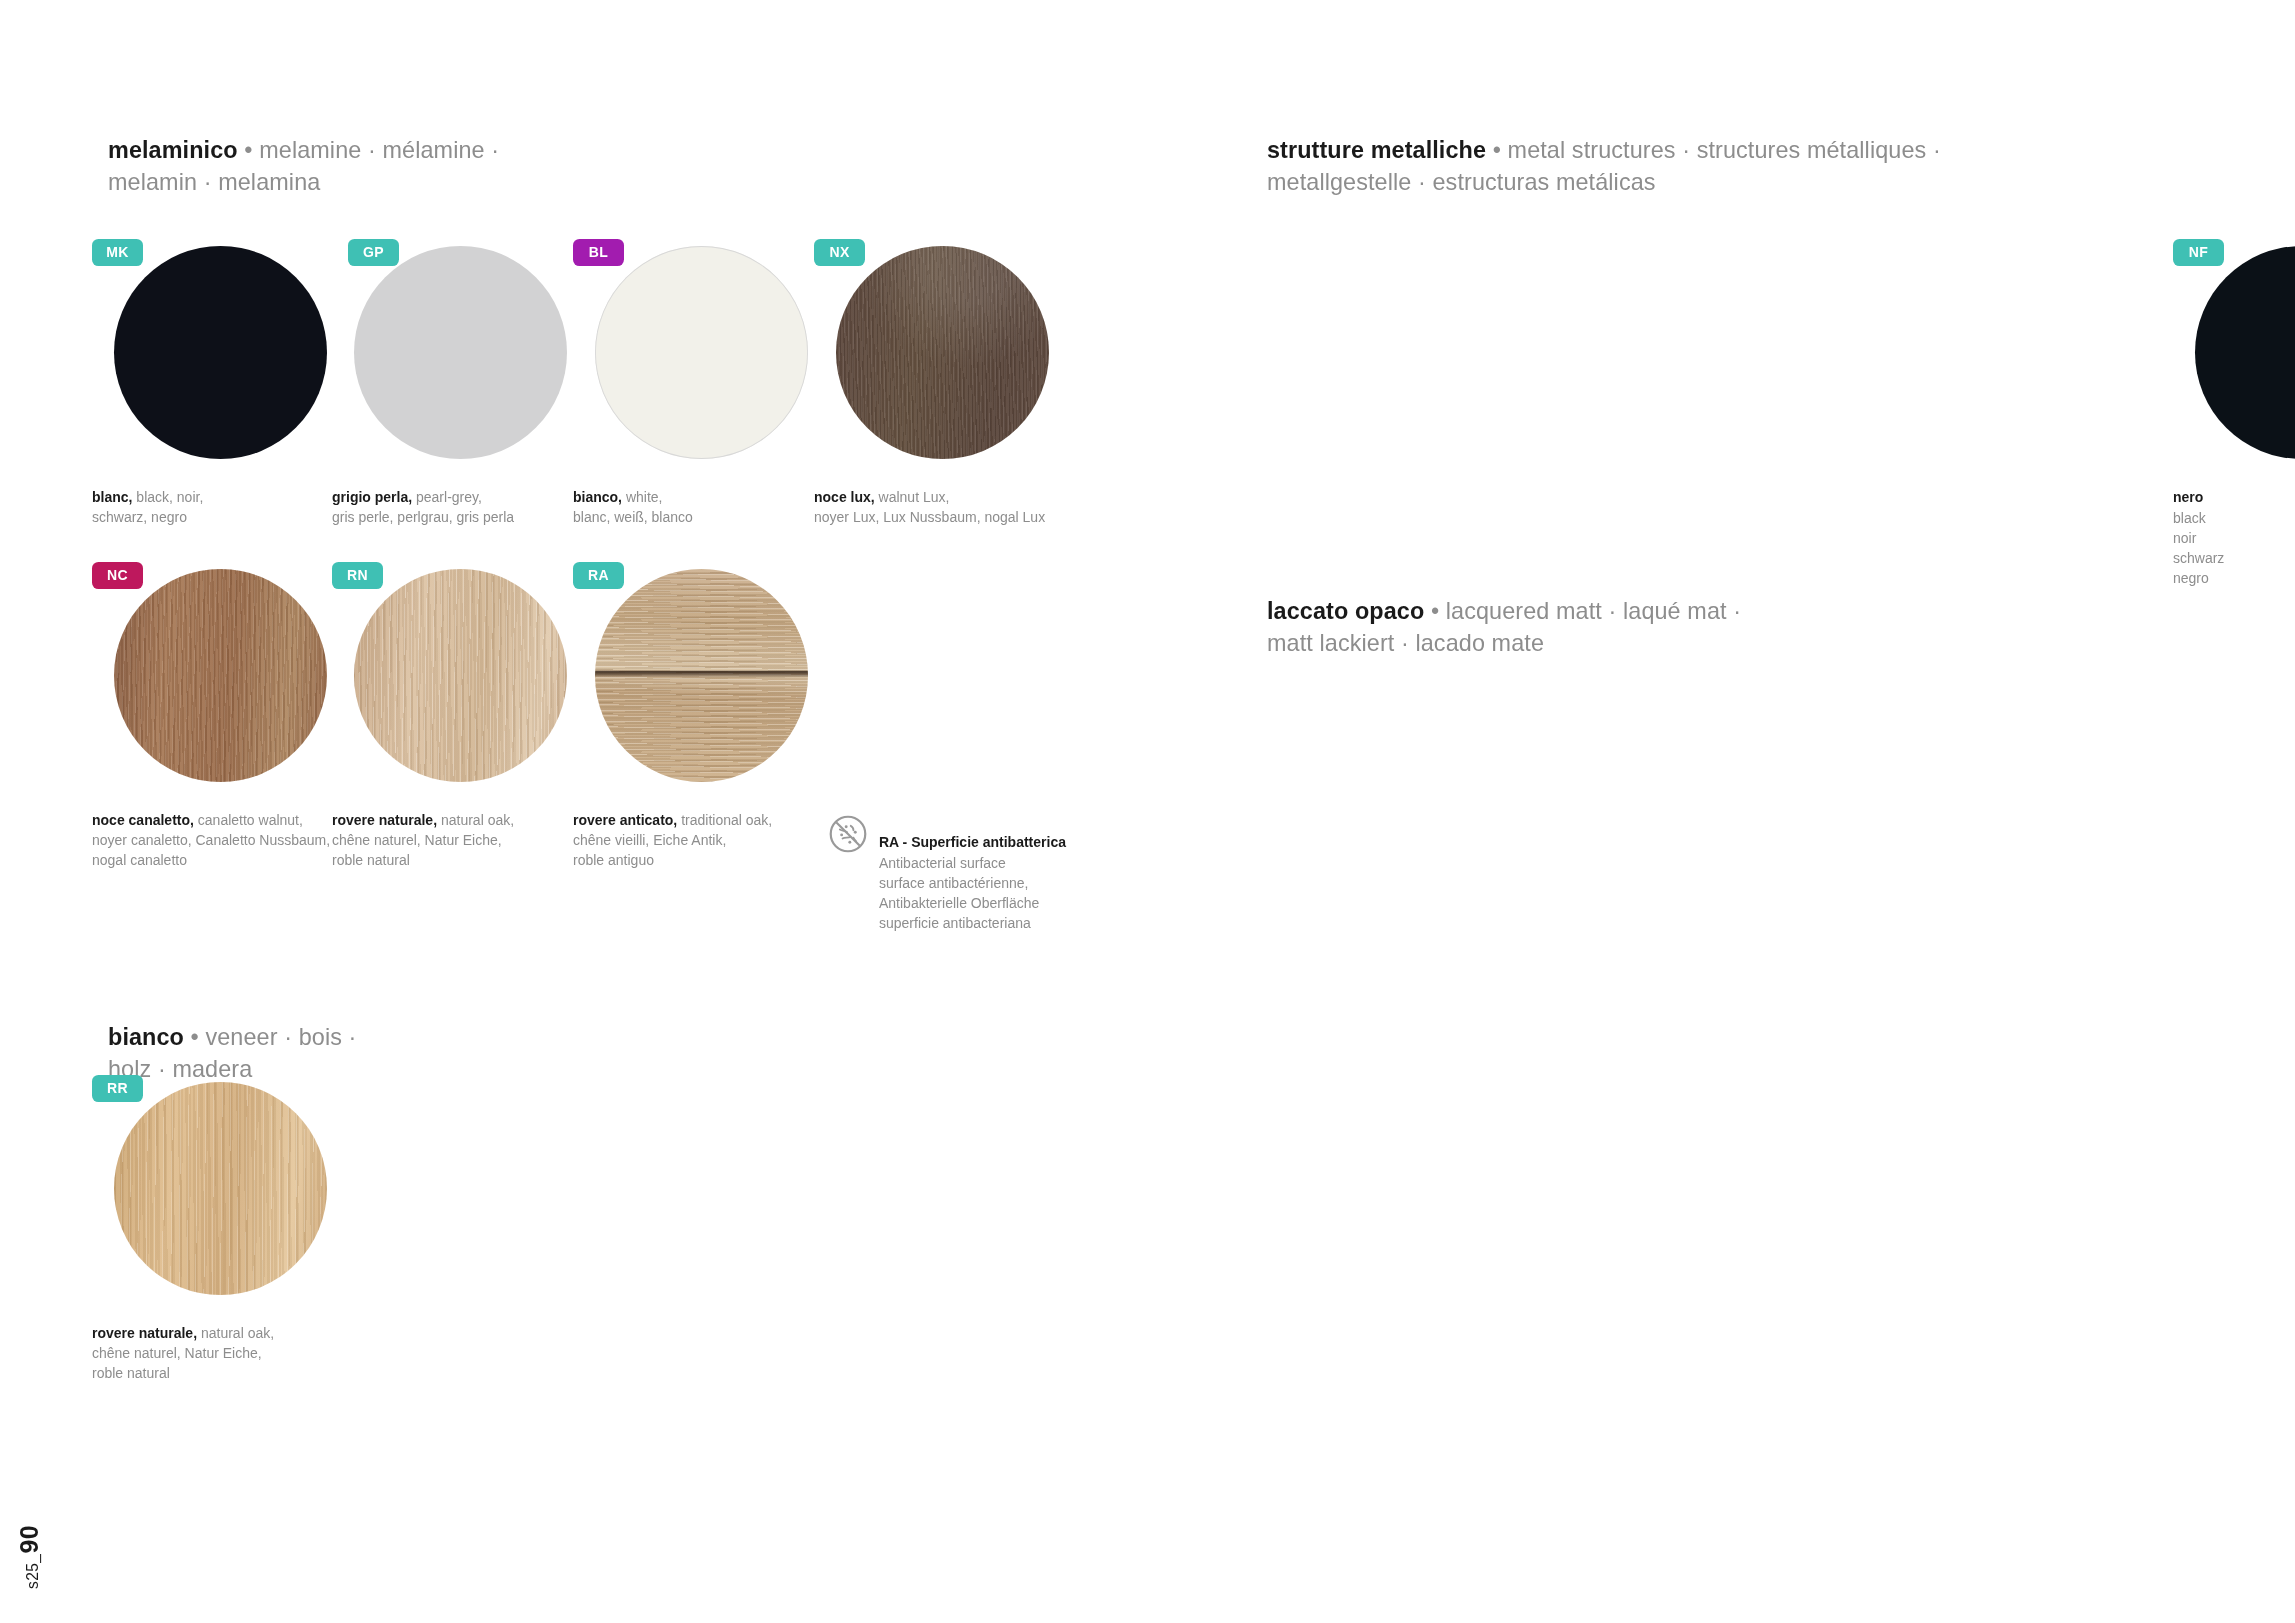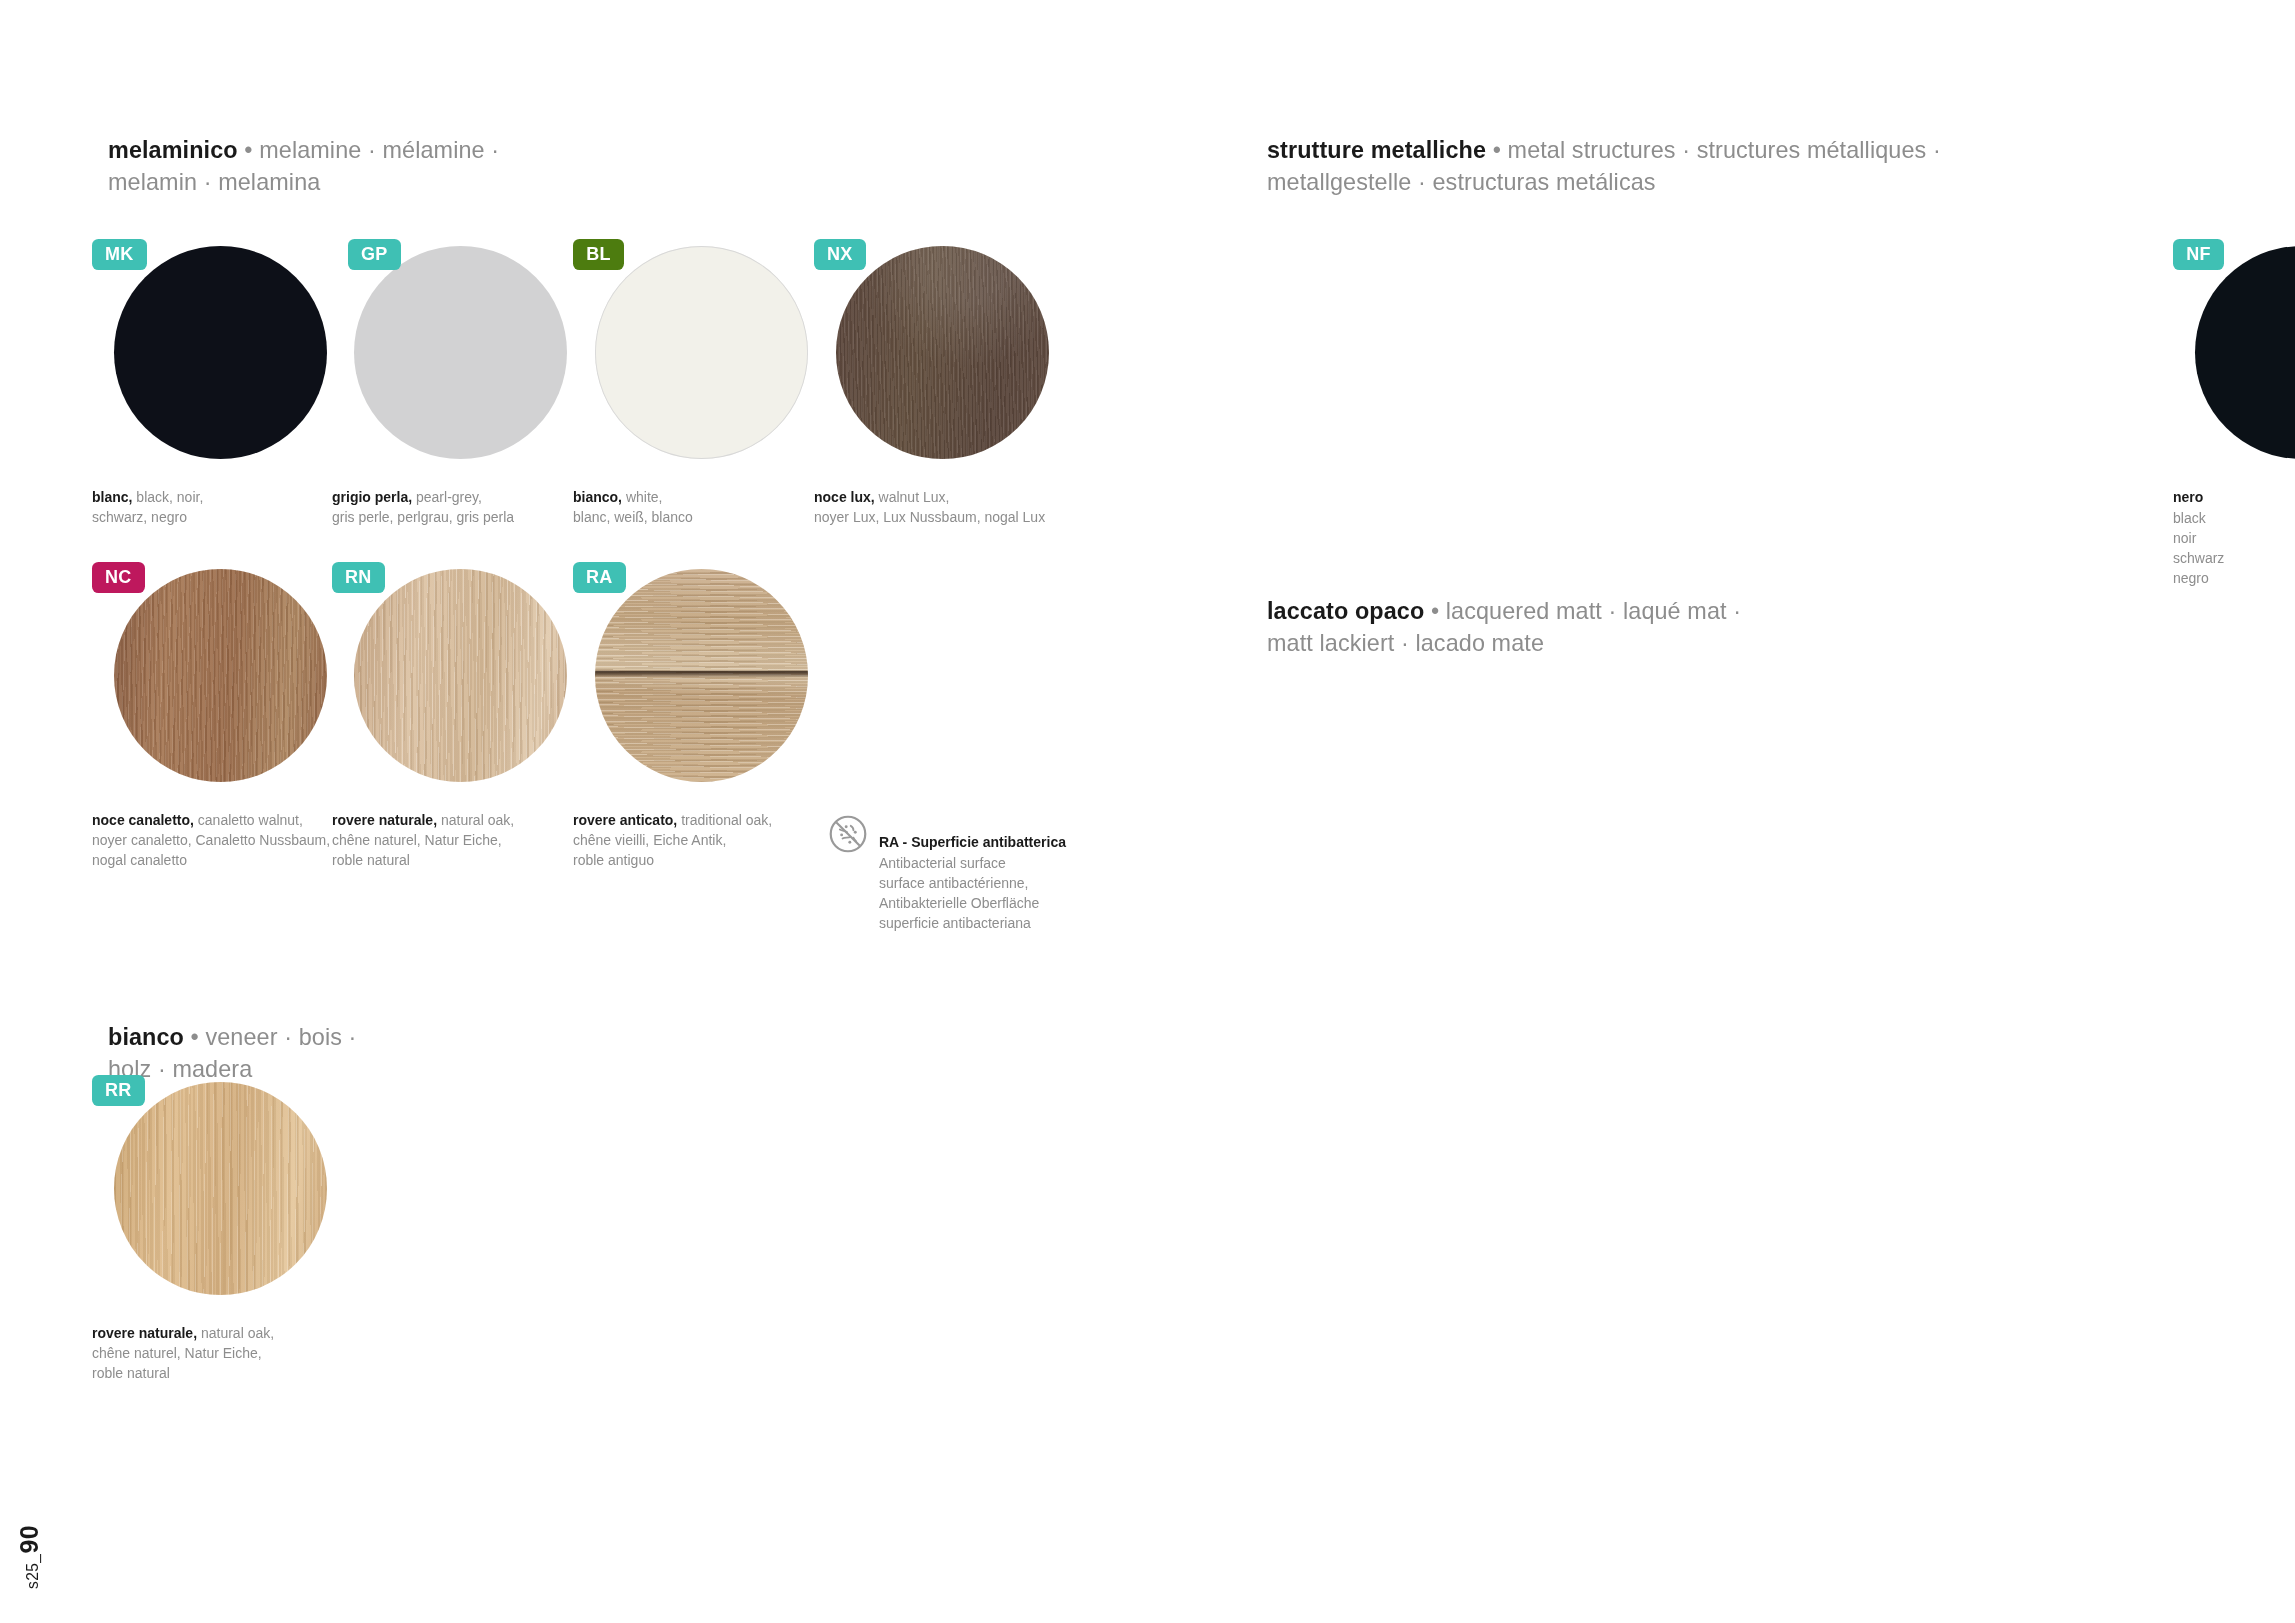--- a/index.html
+++ b/index.html
@@ -33,21 +33,21 @@
   .disc {
     width:213px; height:213px; border-radius:50%;
     position:relative; overflow:hidden;
   }
   .disc.hairline { box-shadow: inset 0 0 0 0.9px #d8d8d8; }
   .badge {
     position:absolute;
     left:-22px; top:-7.3px;
     background:#3fc0b4;
     color:#ffffff;
-    font-size:18px;
+    font-size:14px;
     font-weight:700;
     letter-spacing:0.3px;
     border-radius:6.4px;
     padding:6.4px 13px 7.3px;
     z-index:5;
     line-height:1;
     min-width:51px;
     text-align:center;
   }
   .caption {
@@ -143,21 +143,21 @@
   </div>
 
   <div class="swatch" style="left:354px; top:246px;">
     <div class="badge" style="background: rgb(63, 192, 180); margin-left: 16px;">GP</div>
     <div class="disc" id="d-gp" style="background: rgb(210, 210, 211);"></div>
     <div class="caption"><b>grigio perla,</b><span> pearl-grey,
 gris perle, perlgrau, gris perla</span></div>
   </div>
 
   <div class="swatch" style="left:595px; top:246px;">
-    <div class="badge" style="background: #4d7c0f;">BL</div>
+    <div class="badge" style="background: #a21caf;">BL</div>
     <div class="disc hairline" id="d-bl" style="background: rgb(242, 241, 234);"></div>
     <div class="caption"><b>bianco,</b><span> white,
 blanc, weiß, blanco</span></div>
   </div>
 
   <div class="swatch" style="left:836px; top:246px;">
     <div class="badge" style="background: rgb(63, 192, 180);">NX</div>
     <div class="disc">
         <div class="tex tex-nx"></div>
       </div>

